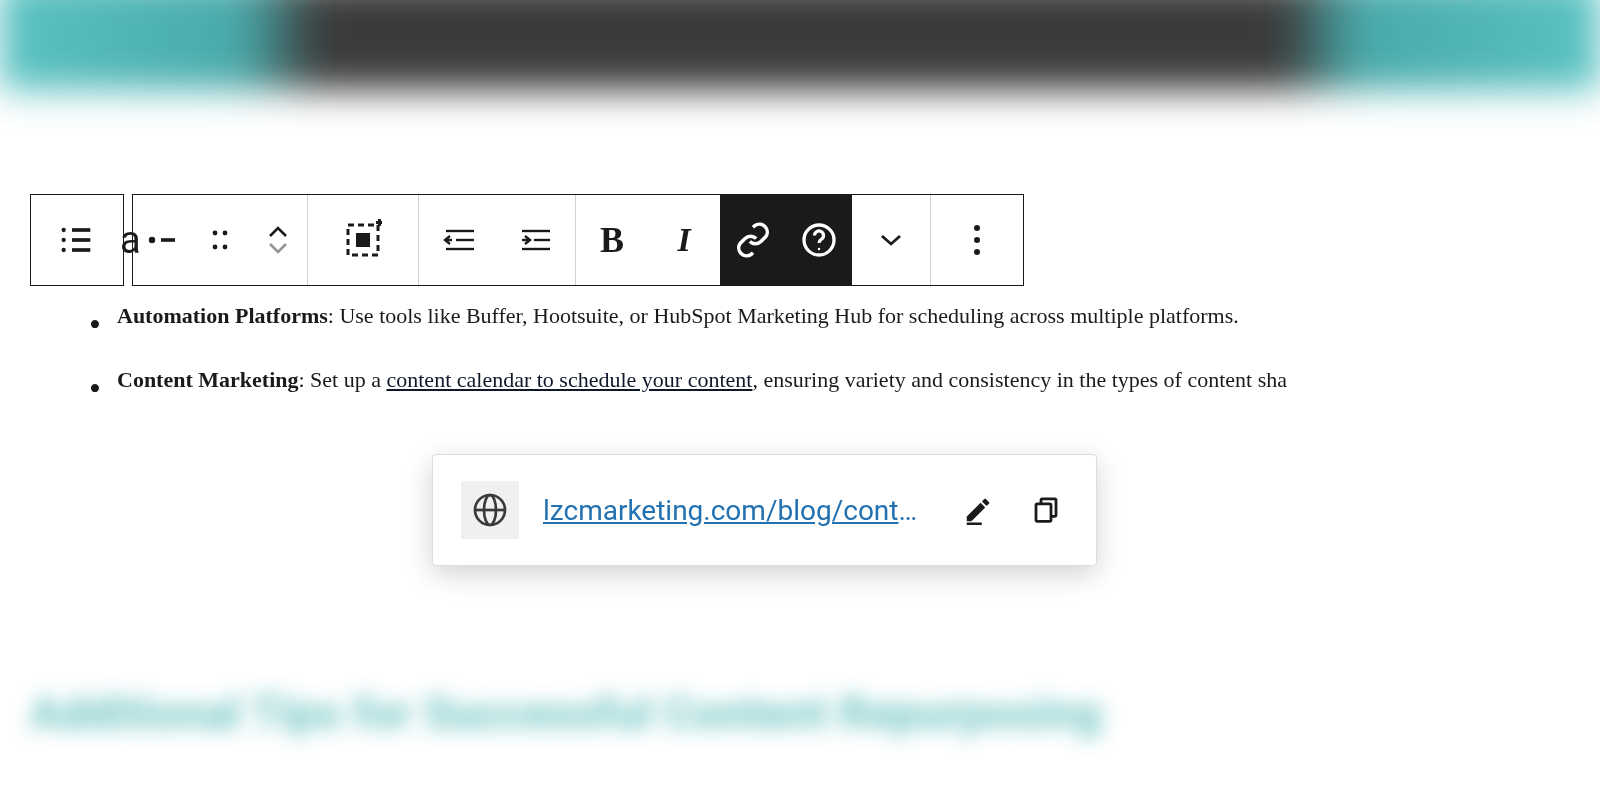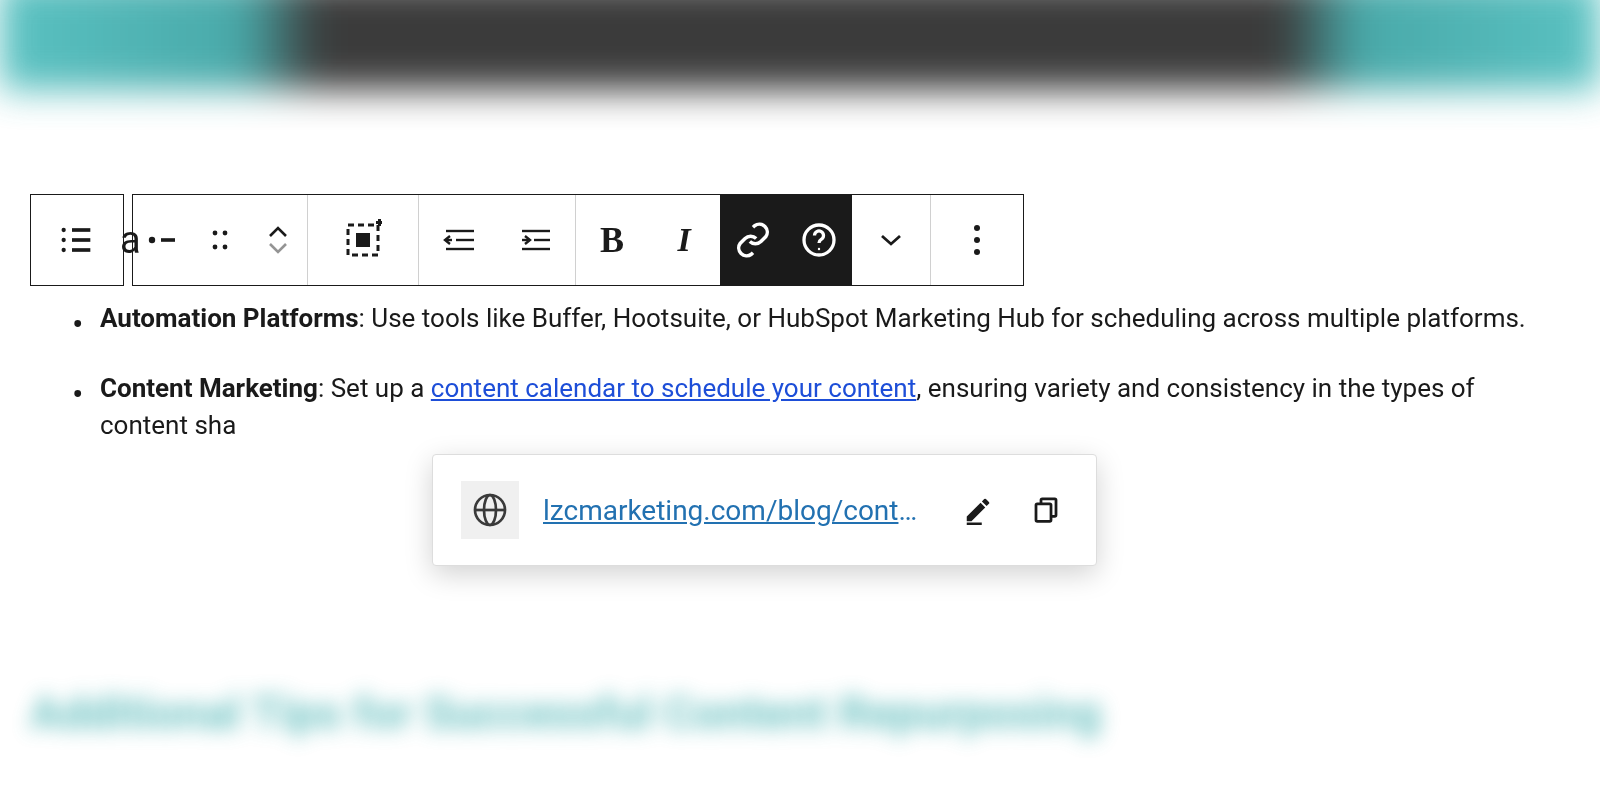--- a/index.html
+++ b/index.html
@@ -77,39 +77,40 @@
   z-index: 2;
 }
 
 
 .icon-svg { display:block; }
 
 
 .content {
   position: absolute;
   top: 300px;
-  left: 70px;
+  left: 87px;
   right: 50px;
-  font-size: 26px;
+  font-size: 22px;
   line-height: 1.45;
   color: #1a1a1a;
+  font-family: Liberation Serif, serif;
 }
 
 .content ul { list-style: none; padding-left: 30px; }
 .content li { position: relative; margin-bottom: 32px; }
 .content li::before {
   content: "•";
   position: absolute;
   left: -28px;
   font-size: 34px;
   color: #1a1a1a;
 }
 .content strong { font-weight: 700; }
 .content a {
-  color: #1d4ed8;
+  color: #0f172a;
   text-decoration: underline;
 }
 
 
 .link-popover {
   position: absolute;
   top: 454px;
   left: 432px;
   width: 665px;
   background: #fff;

